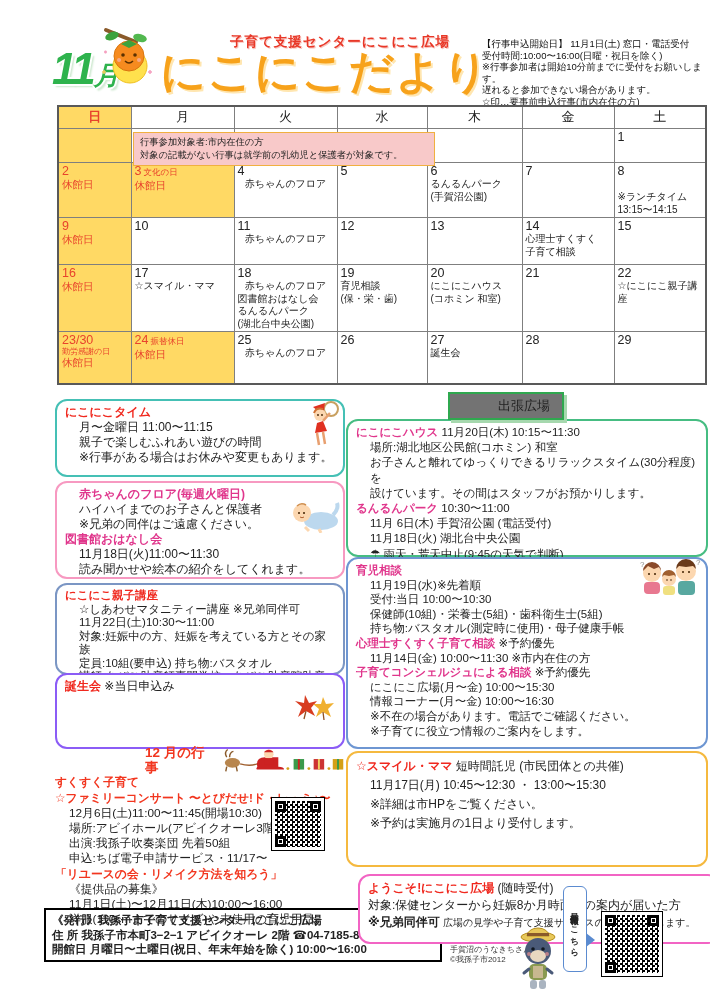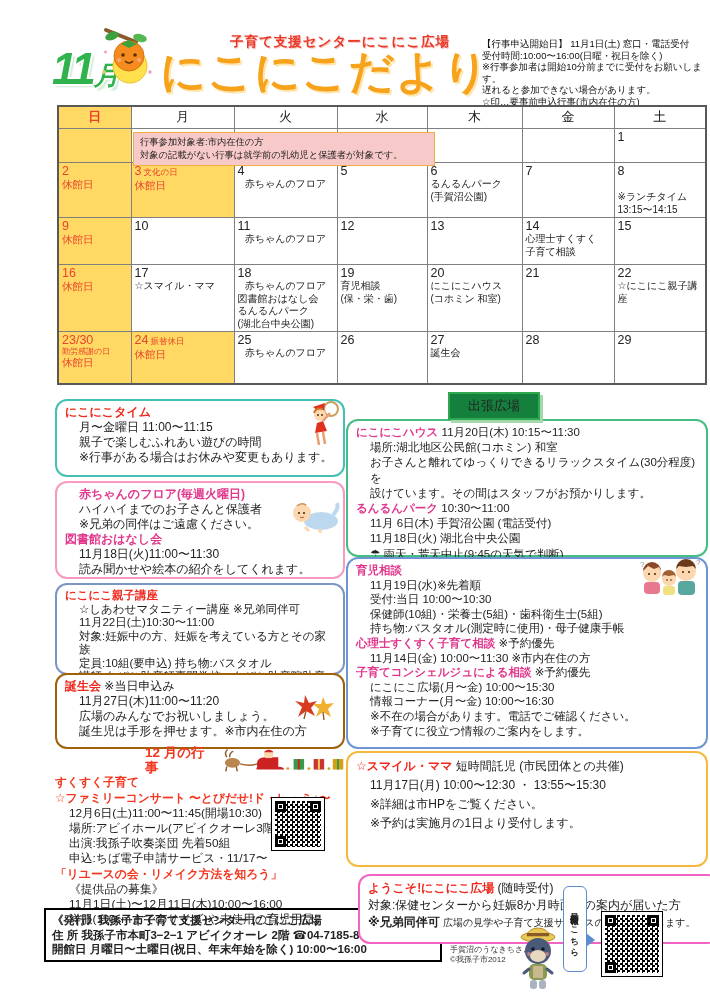--- a/index.html
+++ b/index.html
@@ -34,36 +34,36 @@
   #cal-note{position:absolute;left:133px;top:132px;width:288px;height:26px;background:#f8c9c9;
     border:1.5px solid #f0b040;font-size:9.3px;line-height:12.5px;padding:3px 6px;z-index:5;}
   
   .box{position:absolute;border-radius:12px;background:#fff;padding:4px 8px;font-size:12px;line-height:15px;}
   .t-red{color:#f0281e;font-weight:bold;}
   .t-mag{color:#e0368c;font-weight:bold;}
   .ind{padding-left:14px;}
   #box-time{left:55px;top:399px;width:270px;height:66px;border:2px solid #45c0b5;}
   #box-baby{left:55px;top:481px;width:270px;height:86px;border:2px solid #f799c1;}
   #box-oyako{left:55px;top:583px;width:270px;height:80px;border:2px solid #7b96c4;font-size:11.5px;line-height:13.5px;}
-  #box-birth{left:55px;top:673px;width:270px;height:64px;border:2px solid #a16207;}
+  #box-birth{left:55px;top:673px;width:270px;height:64px;border:2px solid #8b5cf6;}
   #box-house{left:346px;top:419px;width:342px;height:126px;border:2px solid #46bd82;font-size:11.5px;line-height:15.2px;}
   #box-consult{left:346px;top:557px;width:342px;height:180px;border:2px solid #6e96d2;font-size:11.5px;line-height:14.6px;}
   #box-smile{left:346px;top:751px;width:342px;height:104px;border:2.5px solid #f5b93f;line-height:19px;}
   #box-welcome{left:358px;top:874px;width:342px;height:58px;border:2.5px solid #f264c4;line-height:17px;}
   .small-txt{font-size:10px;}
   
   #december{position:absolute;left:55px;top:745px;width:290px;font-size:11.8px;line-height:15.2px;}
   #dec-head-row{display:flex;align-items:center;gap:6px;padding-left:90px;}
   .dec-red{color:#f2361f;font-weight:bold;}
   #dec-qr{position:absolute;left:216px;top:52px;}
   #footer-box{position:absolute;left:44px;top:908px;width:382px;border:2px solid #000;
     padding:3px 6px;font-weight:bold;font-size:11.5px;line-height:14.6px;}
   
-  #shutcho{position:absolute;left:448px;top:392px;width:88px;background:#15803d;border:2px solid #2fa84f;
-    box-shadow:3px 3px 0 #a6d8ae;text-align:center;font-size:13px;padding:3px 0;z-index:6;}
+  #shutcho{position:absolute;left:448px;top:392px;width:88px;background:#737373;border:2px solid #2fa84f;
+    box-shadow:3px 3px 0 #a6d8ae;text-align:right;font-size:13px;padding:3px 12px;z-index:6;}
   #mascot-credit{position:absolute;left:450px;top:945px;font-size:8px;line-height:10px;color:#333;}
   #mascot{position:absolute;left:514px;top:925px;}
   #bubble{position:absolute;left:563px;top:886px;width:22px;height:84px;border:1.5px solid #5b8bd0;
     border-radius:6px;background:#fff;display:flex;align-items:center;justify-content:center;}
   #bubble::after{content:"";position:absolute;right:-9px;top:46px;width:0;height:0;
     border-top:7px solid transparent;border-bottom:7px solid transparent;border-left:9px solid #5b8bd0;}
   #bubble span{writing-mode:vertical-rl;text-orientation:upright;font-size:8.5px;font-weight:bold;letter-spacing:1px;}
   
   .qr{background:#fff;border:1px solid #000;padding:3px;position:relative;}
   .qr .pat{width:100%;height:100%;background:repeating-conic-gradient(#000 0% 25%,#fff 0% 50%) 0 0/5px 5px;}
@@ -313,25 +313,20 @@
       <div class="ind">☆しあわせマタニティー講座 ※兄弟同伴可</div>
       <div class="ind">11月22日(土)10:30〜11:00</div>
       <div class="ind">対象:妊娠中の方、妊娠を考えている方とその家族</div>
       <div class="ind">定員:10組(要申込) 持ち物:バスタオル</div>
       <div class="ind">講師:あびこ助産師専門学校・あびこ助産院助産師</div>
     </div>
 </div>
 
 <div class="box" id="box-birth">
   <div><span class="t-red">誕生会</span> <span>※当日申込み</span></div>
-  <div>
-      <div class="ind">11月27日(木)11:00〜11:20</div>
-      <div class="ind">広場のみんなでお祝いしましょう。</div>
-      <div class="ind">誕生児は手形を押せます。※市内在住の方</div>
-    </div>
   <svg width="44" height="30" viewBox="0 0 44 30" style="position:absolute;right:6px;top:16px;">
     <path d="M12 4 L16 12 L24 10 L18 17 L22 25 L13 20 L5 26 L9 16 L2 10 L11 12 Z" fill="#d83c20"></path>
     <path d="M30 6 L33 13 L41 12 L35 18 L38 26 L30 21 L23 26 L26 18 L20 13 L28 13 Z" fill="#f0b030"></path>
     <path d="M13 20 L11 28 M30 21 L31 29" stroke="#905020" stroke-width="1.3"></path>
   </svg>
 </div>
 
 <div id="december">
   <div id="dec-head-row">
     <span class="dec-red" style="font-size:13.5px">12 月の行事</span>
@@ -437,21 +432,21 @@
       <circle cx="33" cy="21" r="0.8" fill="#402000"></circle>
     <rect x="25" y="27" width="12" height="9" rx="3" fill="#f0e080"></rect>
     <text x="2" y="8" font-size="8" fill="#888">?</text>
       <text x="58" y="6" font-size="8" fill="#888">?</text>
   </svg>
 </div>
 
 <div class="box" id="box-smile">
   <div><span class="t-red">☆スマイル・ママ</span> <span>短時間託児 (市民団体との共催)</span></div>
   <div>
-      <div class="ind">11月17日(月) 10:00〜12:30 ・ 13:55〜15:30</div>
+      <div class="ind">11月17日(月) 10:45〜12:30 ・ 13:00〜15:30</div>
       <div class="ind">※詳細は市HPをご覧ください。</div>
       <div class="ind">※予約は実施月の1日より受付します。</div>
     </div>
 </div>
 
 <div class="box" id="box-welcome">
   <div><span class="t-red">ようこそ!にこにこ広場</span> <span>(随時受付)</span></div>
   <div>対象:保健センターから妊娠8か月時面談の案内が届いた方</div>
   <div><span style="font-weight:bold">※兄弟同伴可</span> <span class="small-txt">広場の見学や子育て支援サービスの情報を案内します。</span></div>
 </div>

